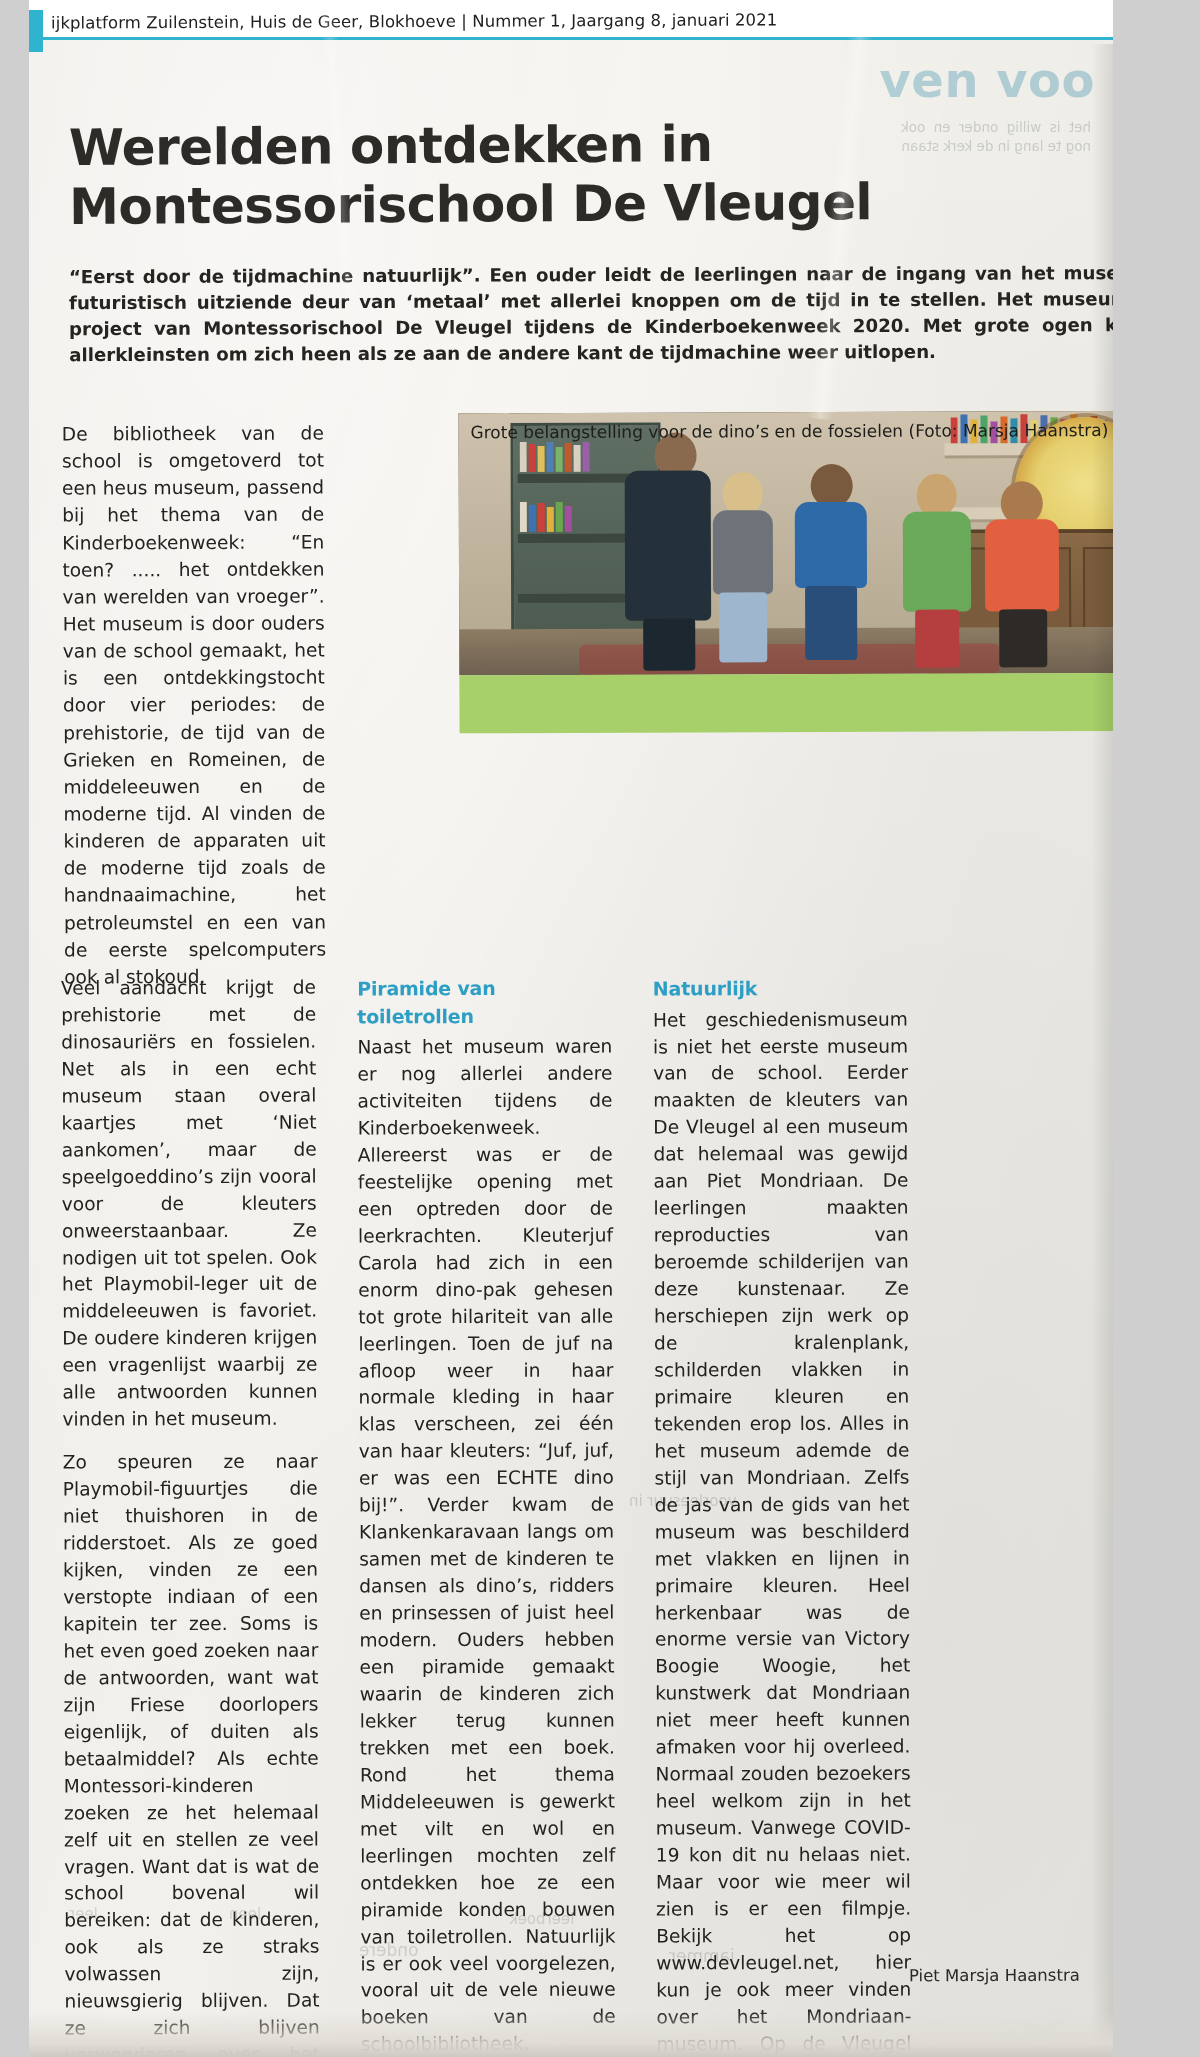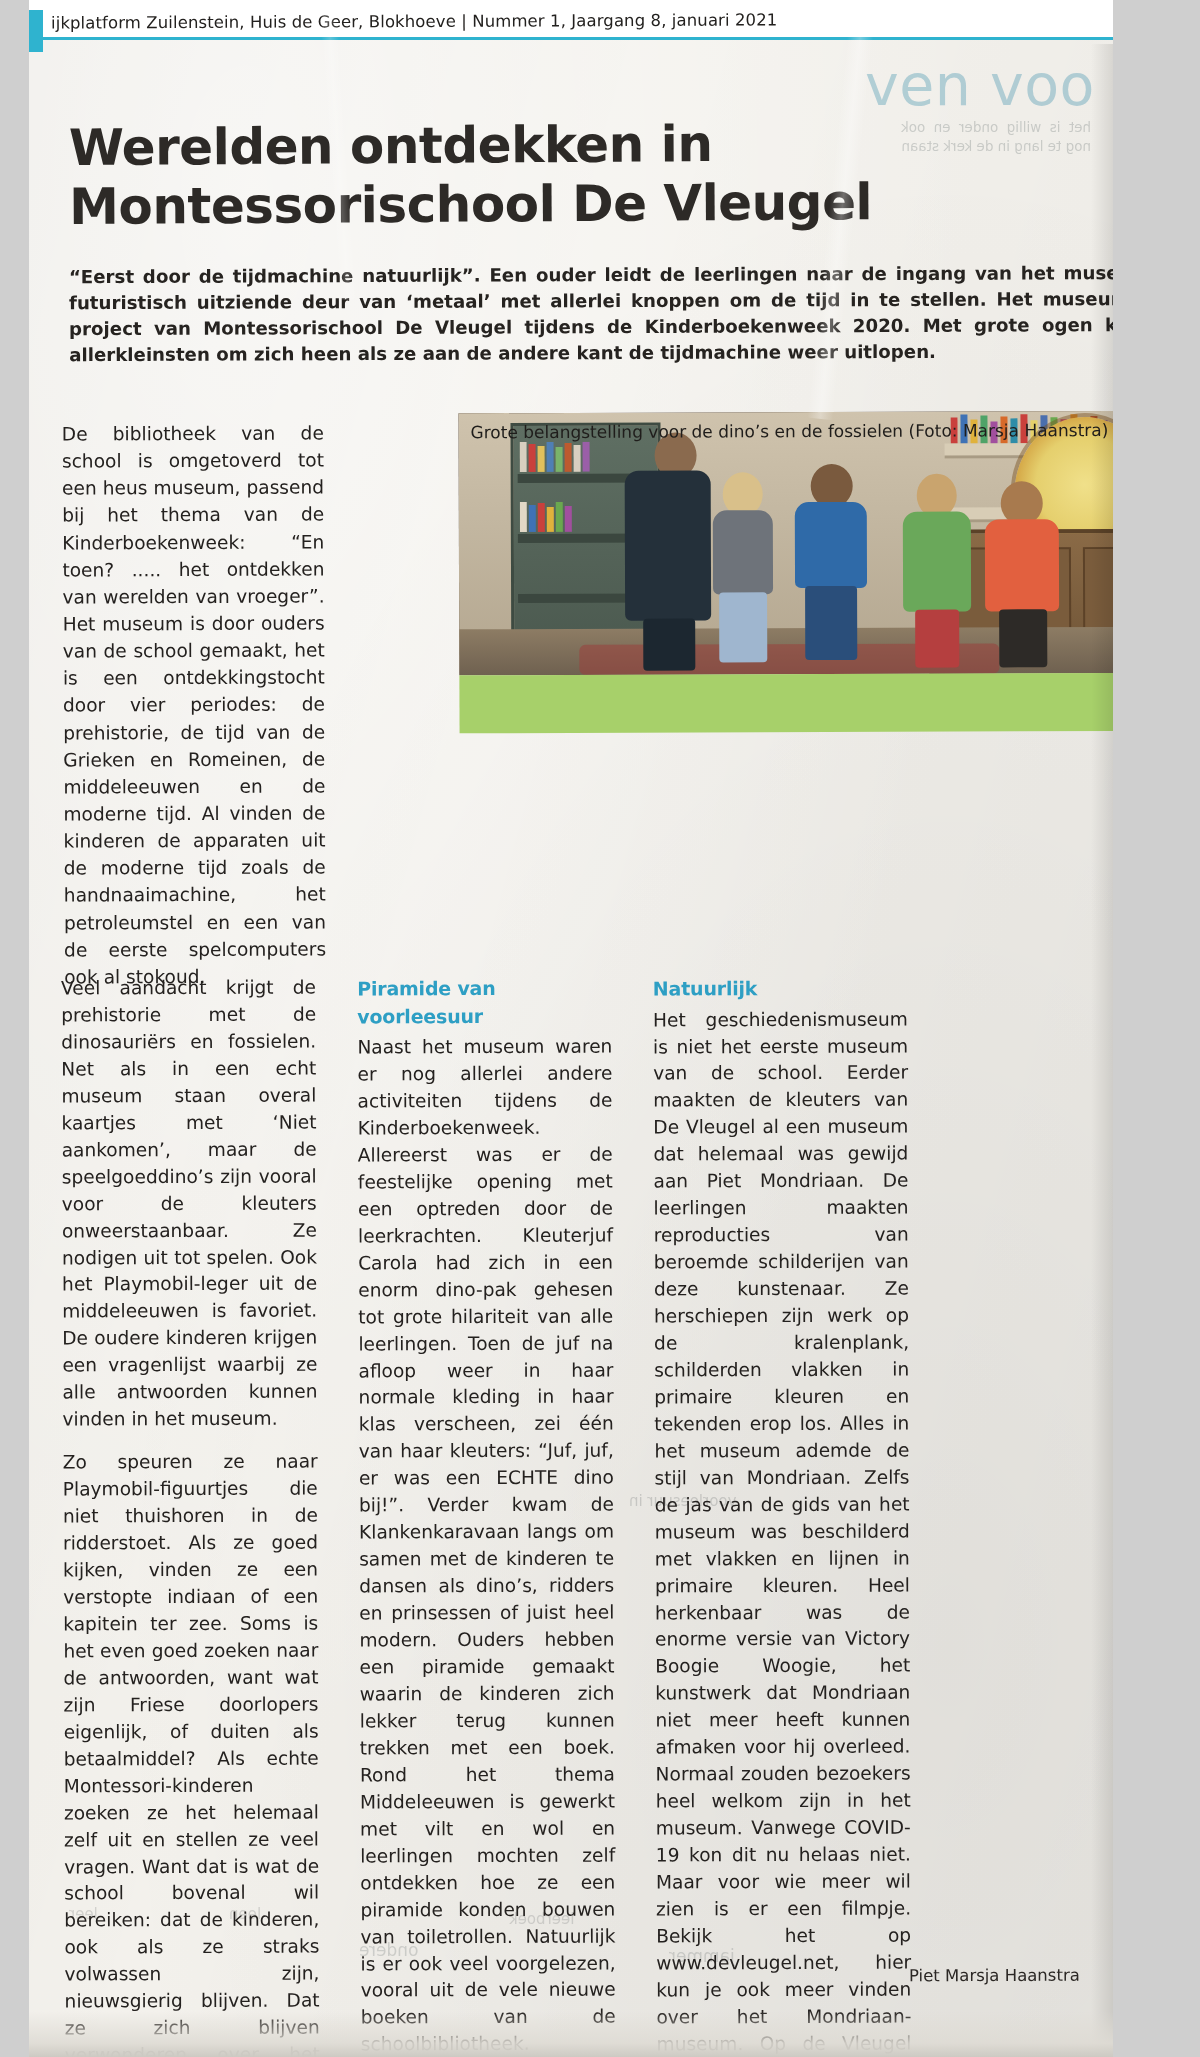--- a/index.html
+++ b/index.html
@@ -83,22 +83,22 @@
   .ghost {
     position: absolute;
     color: rgba(90,140,160,0.33);
     font-family: "DejaVu Sans", sans-serif;
     pointer-events: none;
     user-select: none;
   }
   .ghost-title {
     right: 18px;
     top: 52px;
-    font-size: 57px;
-    font-weight: normal;
+    font-size: 48px;
+    font-weight: bold;
     letter-spacing: 0.5px;
     color: rgba(70,150,175,0.38);
   }
   .ghost-col {
     right: 22px;
     top: 118px;
     width: 190px;
     font-size: 13.5px;
     line-height: 1.42;
     color: rgba(110,120,120,0.30);
@@ -471,21 +471,21 @@
 
   <div class="crease crease-1"></div>
   <div class="crease crease-2"></div>
 
   <div class="col col-1">
     <p>Veel aandacht krijgt de prehistorie met de dinosauriërs en fossielen. Net als in een echt museum staan overal kaartjes met ‘Niet aankomen’, maar de speelgoeddino’s zijn vooral voor de kleuters onweerstaanbaar. Ze nodigen uit tot spelen. Ook het Playmobil-leger uit de middeleeuwen is favoriet. De oudere kinderen krijgen een vragenlijst waarbij ze alle antwoorden kunnen vinden in het museum.</p>
     <p>Zo speuren ze naar Playmobil-figuurtjes die niet thuishoren in de ridderstoet. Als ze goed kijken, vinden ze een verstopte indiaan of een kapitein ter zee. Soms is het even goed zoeken naar de antwoorden, want wat zijn Friese doorlopers eigenlijk, of duiten als betaalmiddel? Als echte Montessori-kinderen zoeken ze het helemaal zelf uit en stellen ze veel vragen. Want dat is wat de school bovenal wil bereiken: dat de kinderen, ook als ze straks volwassen zijn, nieuwsgierig blijven. Dat ze zich blijven verwonderen over het leven, want ontdekken is leren.</p>
   </div>
 
   <div class="col col-2">
-    <div class="subhead">Piramide van voorleesuur</div>
+    <div class="subhead">Piramide van toiletrollen</div>
     <p>Naast het museum waren er nog allerlei andere activiteiten tijdens de Kinderboekenweek. Allereerst was er de feestelijke opening met een optreden door de leerkrachten. Kleuterjuf Carola had zich in een enorm dino-pak gehesen tot grote hilariteit van alle leerlingen. Toen de juf na afloop weer in haar normale kleding in haar klas verscheen, zei één van haar kleuters: “Juf, juf, er was een ECHTE dino bij!”. Verder kwam de Klankenkaravaan langs om samen met de kinderen te dansen als dino’s, ridders en prinsessen of juist heel modern. Ouders hebben een piramide gemaakt waarin de kinderen zich lekker terug kunnen trekken met een boek. Rond het thema Middeleeuwen is gewerkt met vilt en wol en leerlingen mochten zelf ontdekken hoe ze een piramide konden bouwen van toiletrollen. Natuurlijk is er ook veel voorgelezen, vooral uit de vele nieuwe boeken van de schoolbibliotheek.</p>
   </div>
 
   <div class="col col-3">
     <div class="subhead">Natuurlijk</div>
     <p>Het geschiedenismuseum is niet het eerste museum van de school. Eerder maakten de kleuters van De Vleugel al een museum dat helemaal was gewijd aan Piet Mondriaan. De leerlingen maakten reproducties van beroemde schilderijen van deze kunstenaar. Ze herschiepen zijn werk op de kralenplank, schilderden vlakken in primaire kleuren en tekenden erop los. Alles in het museum ademde de stijl van Mondriaan. Zelfs de jas van de gids van het museum was beschilderd met vlakken en lijnen in primaire kleuren. Heel herkenbaar was de enorme versie van Victory Boogie Woogie, het kunstwerk dat Mondriaan niet meer heeft kunnen afmaken voor hij overleed. Normaal zouden bezoekers heel welkom zijn in het museum. Vanwege COVID-19 kon dit nu helaas niet. Maar voor wie meer wil zien is er een filmpje. Bekijk het op www.devleugel.net, hier kun je ook meer vinden over het Mondriaan-museum. Op de Vleugel denken de leerlingen alweer na over een volgend creatief project. Wie wel rolt daar ook wel een idee voor een tentoonstelling of museum uit.</p>
   </div>
 
   <div class="byline">Piet Marsja Haanstra</div>
 

